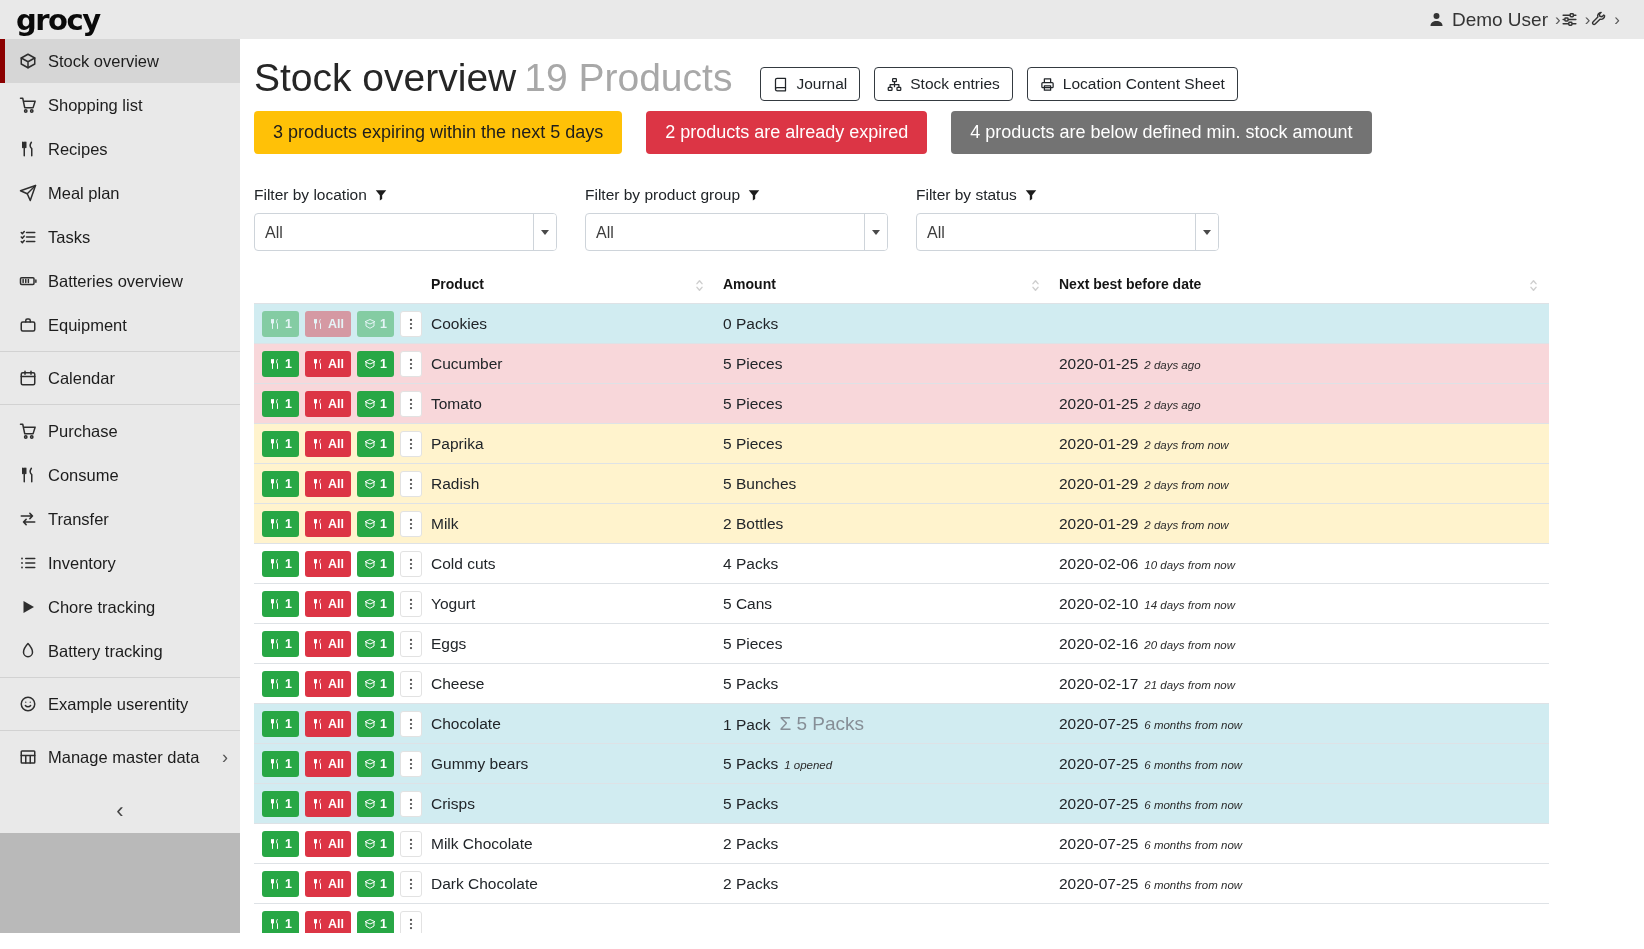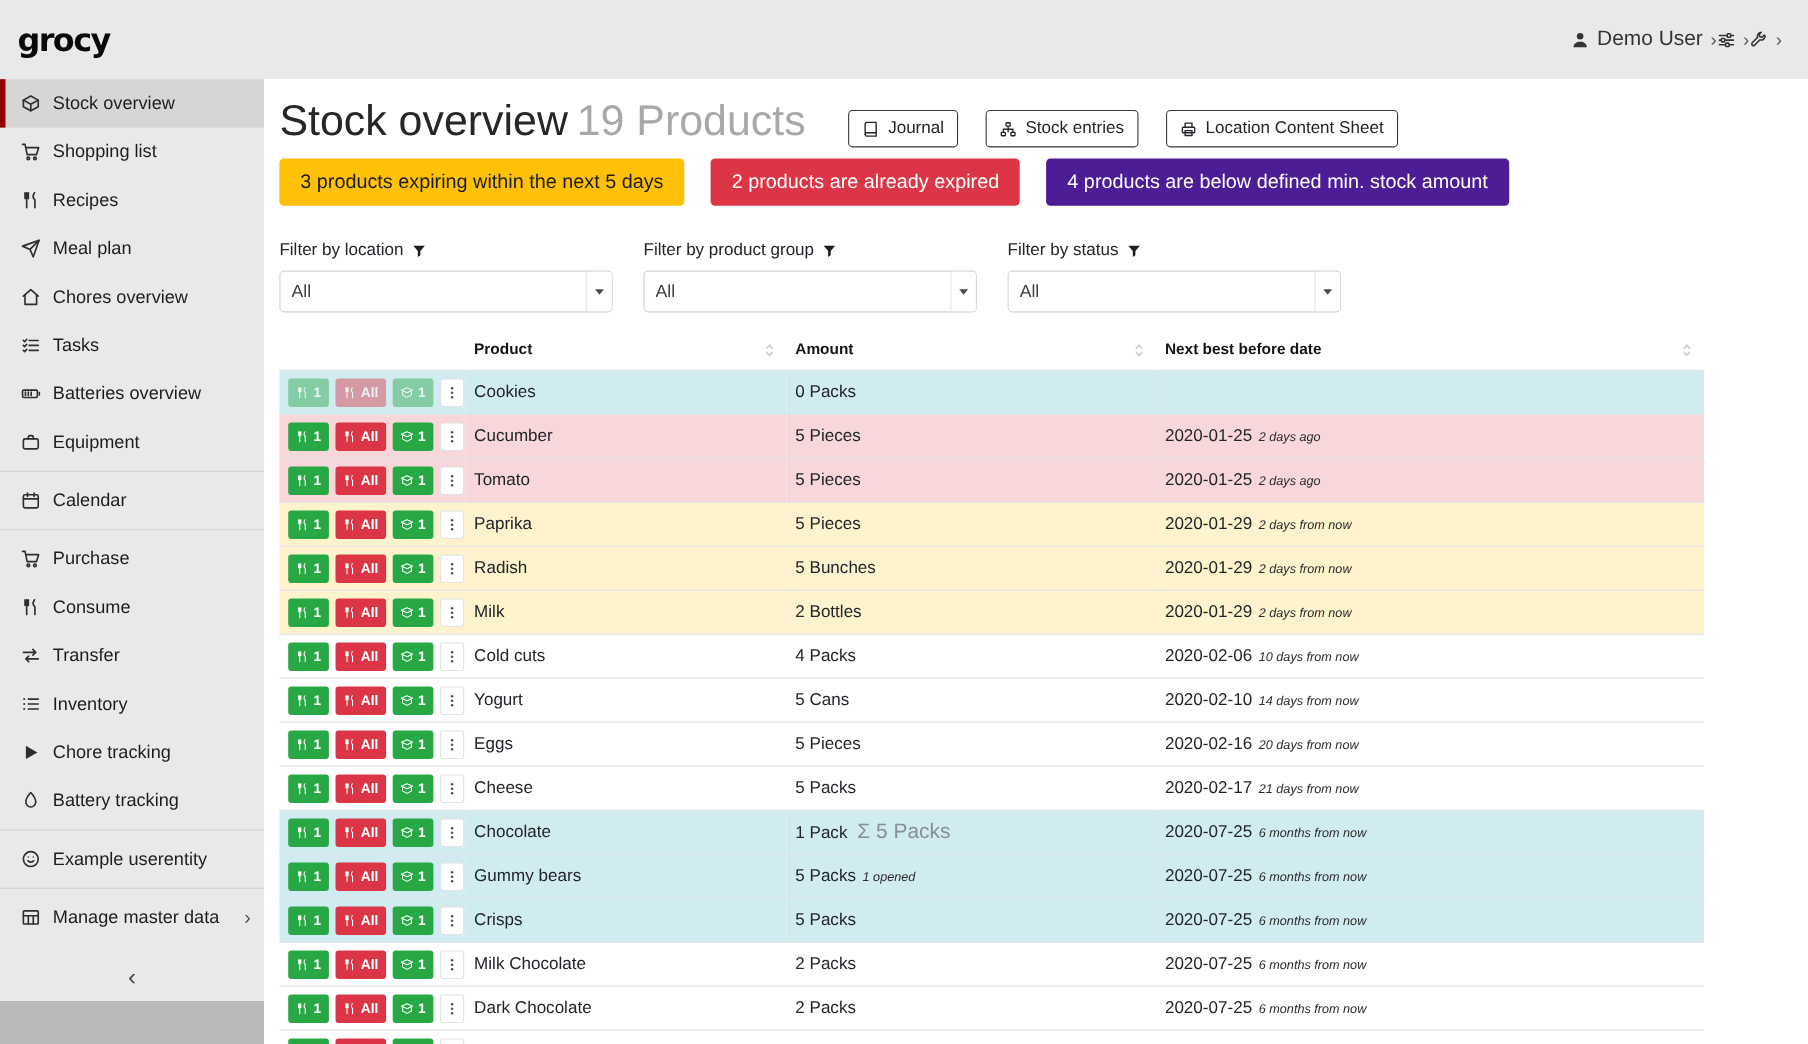--- a/index.html
+++ b/index.html
@@ -6,21 +6,21 @@
   html,body { margin:0; padding:0; }
   body {
     width:1644px; height:949px; overflow:hidden;
     font-family:"Liberation Sans", sans-serif;
     color:#212529; background:#fff; font-size:15.5px;
   }
   .ic { display:inline-block; vertical-align:middle; }
 
   
   .topbar {
-    height:72px; background:#e9e9e9;
+    height:39px; background:#e9e9e9;
     display:flex; align-items:center; justify-content:space-between;
     padding:0 24px 0 16px;
   }
   .logo {
     font-family:"DejaVu Sans", sans-serif;
     font-size:29px; font-weight:800; letter-spacing:-1.5px; color:#0a0a0a;
     text-decoration:none; cursor:pointer;
   }
   .topbar-right { display:flex; color:#343434; font-size:19px; }
   .top-menu { display:flex; align-items:center; gap:7px; cursor:pointer; }
@@ -55,32 +55,31 @@
 
   .title-row { display:flex; align-items:flex-end; margin:2px 0 10px; }
   h1.page-title { margin:0; font-size:39px; font-weight:500; line-height:46px; color:#262626; }
   .page-subtitle { color:#a8a8a8; font-weight:400; margin-left:8px; }
   .toolbar { display:flex; align-items:center; margin-left:28px; gap:14px; }
   .tbtn {
     display:inline-flex; align-items:center; gap:8px;
     background:#fff; border:1px solid #343a40; border-radius:4px;
     padding:7px 12px; font-size:15.5px; color:#212529; cursor:pointer;
     font-family:inherit;
-    margin-left:11px;
   }
   .tbtn .ic { width:15px; height:15px; }
 
   .banners { display:flex; gap:24px; margin:10px 0 0; }
   .banner {
     display:inline-block; padding:11px 19px; border-radius:4px;
     font-size:18px; font-weight:500; cursor:pointer; text-decoration:none;
   }
   .banner-warning { background:#ffc107; color:#1d1d1d; }
   .banner-danger  { background:#dc3545; color:#fff; }
-  .banner-info    { background:#4c1d95; color:#fff; }
+  .banner-info    { background:#737373; color:#fff; }
 
   .filters { display:flex; gap:28px; margin-top:32px; }
   .fgroup { width:303px; flex:0 0 303px; }
   .flabel { display:flex; align-items:center; gap:7px; font-size:15.5px; margin-bottom:9px; color:#212529; }
   .flabel .ic { width:14px; height:14px; color:#1d1d1d; }
   .search-input {
     width:100%; height:38px; border:1px solid #ced4da; border-radius:4px;
     padding:0 10px; font-size:16px; font-family:inherit; color:#495057; background:#fff;
   }
   .select-wrap { position:relative; }
@@ -301,27 +300,20 @@
   </div>
 
   <div class="side-item">
     <svg class="ic side-ic">
             <use href="#sym-paper-plane"></use>
           </svg>
     <span class="side-label">Meal plan</span>
 
   </div>
 
-  <div class="side-item">
-    <svg class="ic side-ic">
-            <use href="#sym-home"></use>
-          </svg>
-    <span class="side-label">Chores overview</span>
-
-  </div>
 
   <div class="side-item">
     <svg class="ic side-ic">
             <use href="#sym-tasks"></use>
           </svg>
     <span class="side-label">Tasks</span>
 
   </div>
 
   <div class="side-item">

